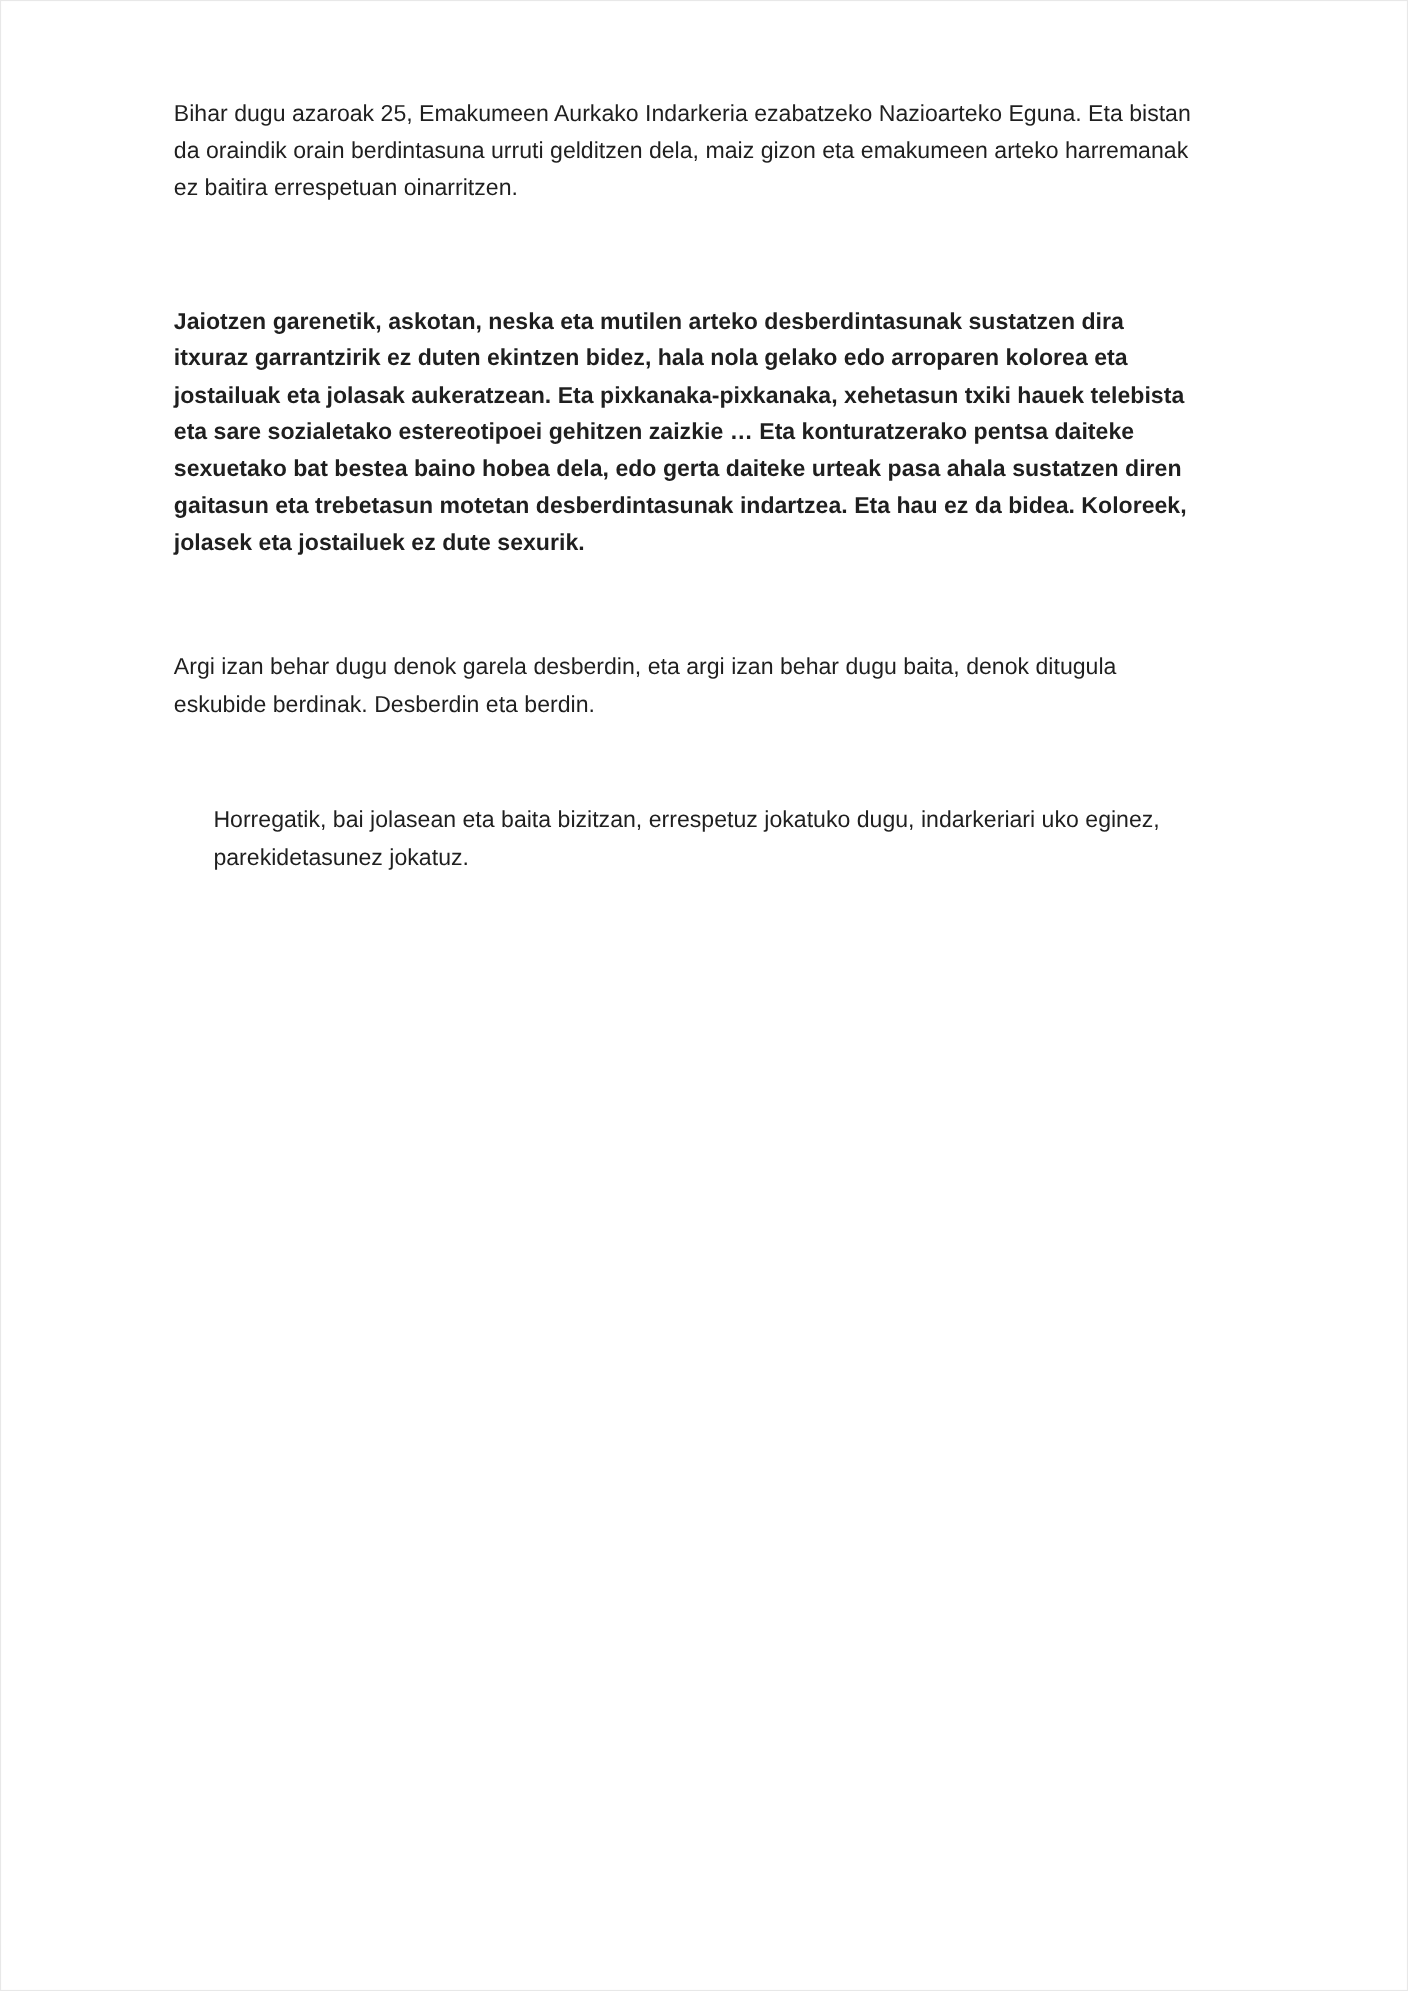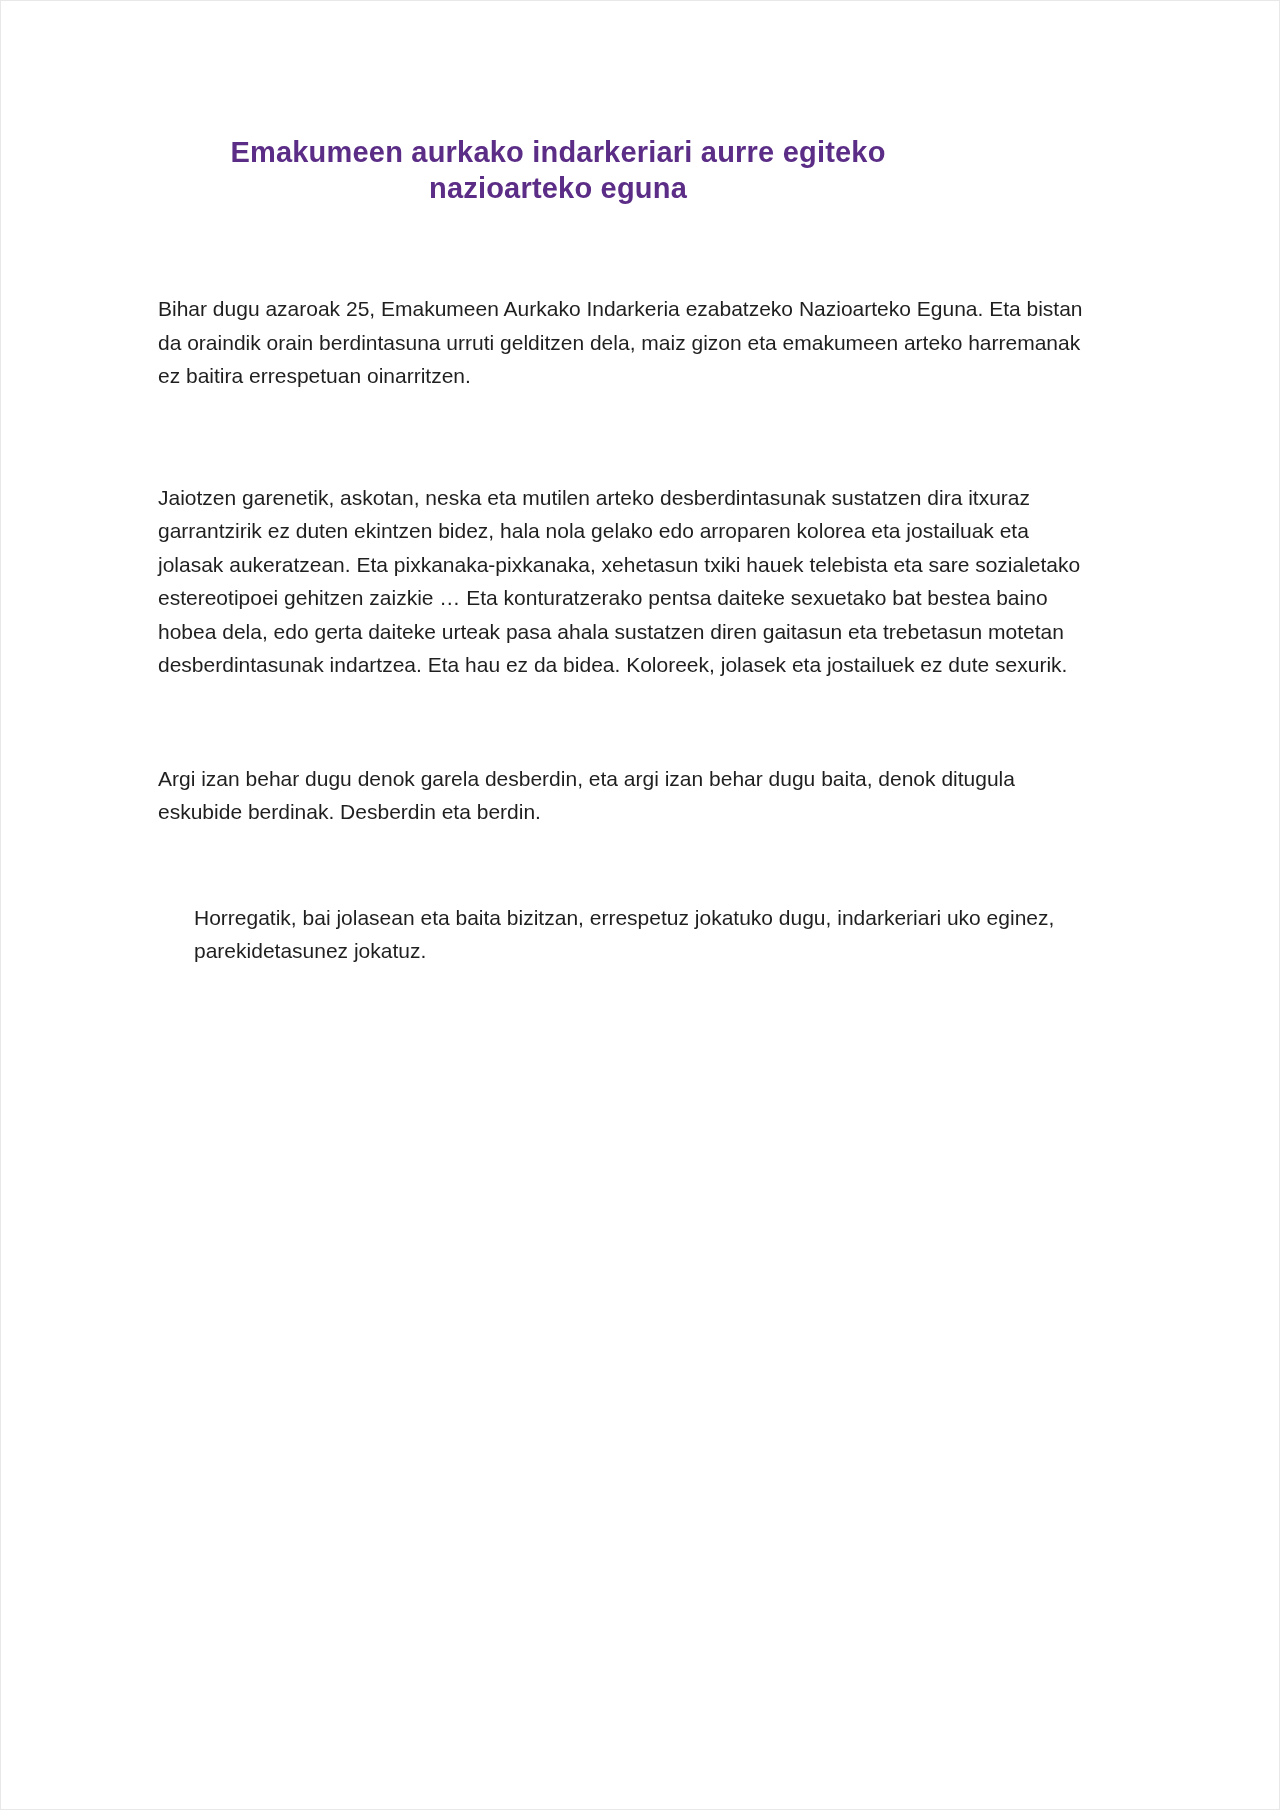--- a/index.html
+++ b/index.html
@@ -33,29 +33,28 @@
     color: #1f1f1f;
   }
   .content p {
     margin: 0;
     padding: 0;
     font-size: 21px;
     line-height: 33.5px;
     letter-spacing: 0px;
   }
   .content p.para-1 { margin-top: 86px; }
-  .content p.para-2 { margin-top: 88px; }
+  .content p.para-2 { margin-top: 88px; font-weight: bold; }
   .content p.para-3 { margin-top: 80px; }
   .content p.para-4 { margin-top: 72px; margin-left: 36px; }
 </style>
 </head>
 <body>
 
 <div class="page">
-  <h1 class="doc-title">Emakumeen aurkako indarkeriari aurre egiteko nazioarteko eguna</h1>
 
   <div class="content">
     <p class="para-1">Bihar dugu azaroak 25, Emakumeen Aurkako Indarkeria ezabatzeko Nazioarteko Eguna. Eta bistan da oraindik orain berdintasuna urruti gelditzen dela, maiz gizon eta emakumeen arteko harremanak ez baitira errespetuan oinarritzen.</p>
     <p class="para-2">Jaiotzen garenetik, askotan, neska eta mutilen arteko desberdintasunak sustatzen dira itxuraz garrantzirik ez duten ekintzen bidez, hala nola gelako edo arroparen kolorea eta jostailuak eta jolasak aukeratzean. Eta pixkanaka-pixkanaka, xehetasun txiki hauek telebista eta sare sozialetako estereotipoei gehitzen zaizkie … Eta konturatzerako pentsa daiteke sexuetako bat bestea baino hobea dela, edo gerta daiteke urteak pasa ahala sustatzen diren gaitasun eta trebetasun motetan desberdintasunak indartzea. Eta hau ez da bidea. Koloreek, jolasek eta jostailuek ez dute sexurik.</p>
     <p class="para-3">Argi izan behar dugu denok garela desberdin, eta argi izan behar dugu baita, denok ditugula eskubide berdinak. Desberdin eta  berdin.</p>
     <p class="para-4">Horregatik, bai jolasean eta baita bizitzan, errespetuz jokatuko dugu, indarkeriari uko eginez, parekidetasunez jokatuz.</p>
   </div>
 </div>
 
 </body></html>

